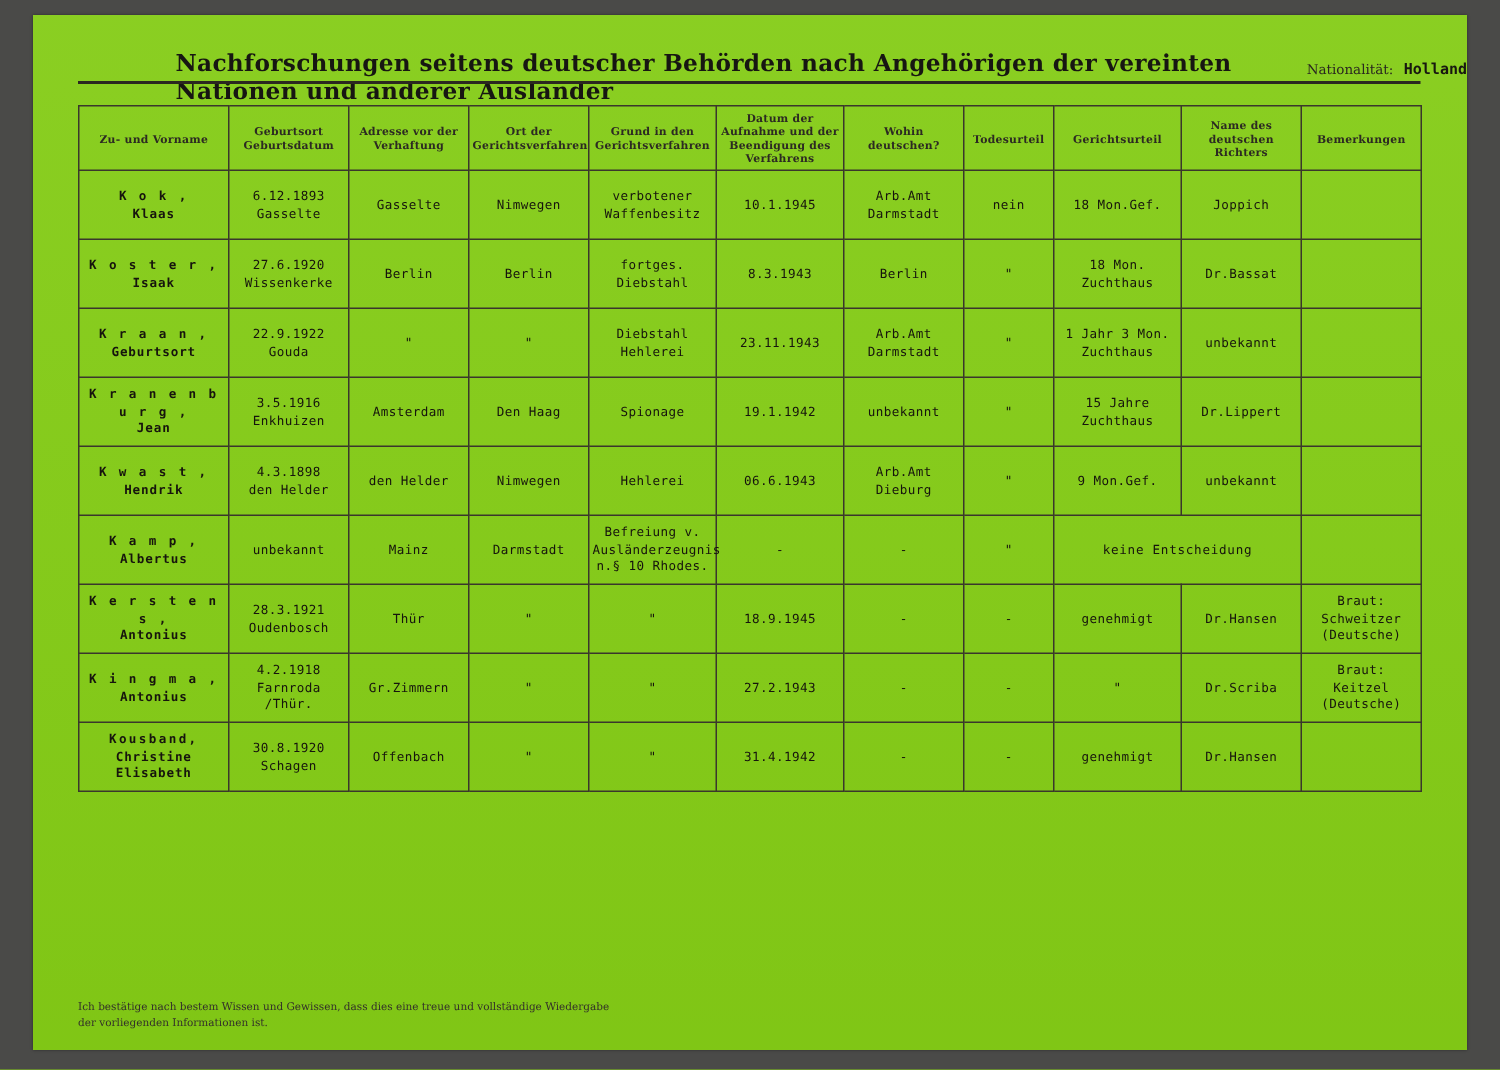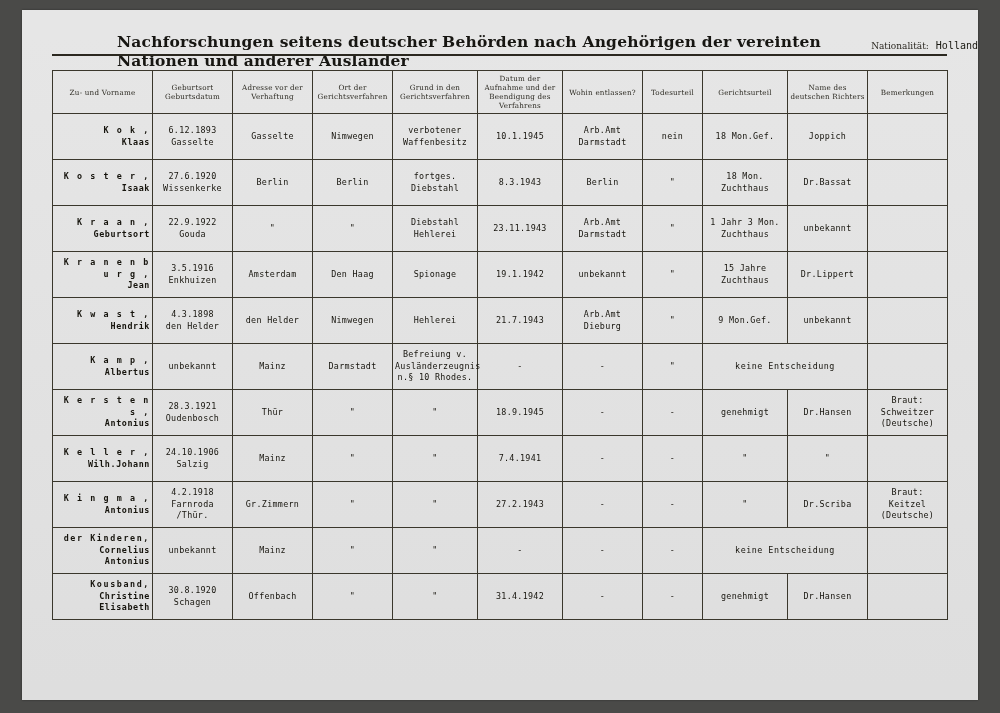--- a/index.html
+++ b/index.html
@@ -6,21 +6,21 @@
   body{
     width:1000px;height:713px;
     background:#4a4a48;
     font-family:"Liberation Serif", serif;
     overflow:hidden;
   }
   #sheet{
     position:absolute;
     left:22px;top:10px;
     width:956px;height:690px;
-    background:#e5e5e5;
+    background:#84cc16;
     box-shadow:0 0 2px rgba(0,0,0,.4);
   }
   
   #sheet:before{
     content:"";position:absolute;inset:0;
     background:linear-gradient(180deg,rgba(255,255,255,.05),rgba(0,0,0,.03));
     pointer-events:none;
   }
   .title-row{
     position:absolute;left:0;top:22px;width:100%;
@@ -37,21 +37,21 @@
   .nat-label{
     font-family:"DejaVu Serif", serif;
     font-size:9px;
     color:#2a2720;
     margin-left:14px;
     position:relative;top:2px;text-align:center;
   }
   .nat-value{
     font-family:"DejaVu Sans Mono", monospace;
     font-size:10px;
-    font-weight:400;
+    font-weight:700;
     color:#181710;
     margin-left:7px;
     position:relative;top:2px;
   }
   .rule{
     position:absolute;left:30px;top:44px;width:895px;height:2px;
     background:#2b2820;
   }
   table{
     position:absolute;
@@ -62,36 +62,36 @@
   }
   th,td{
     border:1px solid #3a372c;
     vertical-align:middle;
     text-align:center;
     padding:2px 2px;
   }
   thead th{
     height:38px;
     font-family:"DejaVu Serif", serif;
-    font-weight:400;
+    font-weight:700;
     font-size:7.2px;
     line-height:1.25;
     color:#2c2a22;
     letter-spacing:.2px;
   }
   tbody td{
     font-family:"DejaVu Sans Mono", monospace;
     font-size:8.4px;
     line-height:1.35;
     color:#16140d;
     letter-spacing:.3px;
   }
   tbody tr{height:46px;}
   .name-cell{
-    text-align:right;
+    text-align:center;
     font-weight:700;
     letter-spacing:1.1px;
   }
   .name-cell .ln{display:block;letter-spacing:1.6px;}
   .name-cell .fn{display:block;letter-spacing:.6px;}
   .sub{display:block;}
   .spanwide{letter-spacing:.5px;text-align:center;}
   .footer{
     position:absolute;
     left:30px;top:656px;
@@ -130,21 +130,21 @@
       <col style="width:80px">
     </colgroup>
     <thead>
       <tr>
         <th>Zu- und Vorname</th>
         <th>Geburtsort Geburtsdatum</th>
         <th>Adresse vor der Verhaftung</th>
         <th>Ort der Gerichtsverfahren</th>
         <th>Grund in den Gerichtsverfahren</th>
         <th>Datum der Aufnahme und der Beendigung des Verfahrens</th>
-        <th>Wohin entlassen?</th>
+        <th>Wohin deutschen?</th>
         <th>Todesurteil</th>
         <th>Gerichtsurteil</th>
         <th>Name des deutschen Richters</th>
         <th>Bemerkungen</th>
       </tr>
     </thead>
     <tbody id="tbody">
         <tr>
           <td class="name-cell">
             <span class="ln">K o k ,</span>
@@ -226,21 +226,21 @@
             <span class="ln">K w a s t ,</span>
             <span class="fn">Hendrik</span>
           </td>
           <td>
             <span class="sub">4.3.1898</span>
             <span class="sub">den Helder</span>
           </td>
           <td>den Helder</td>
           <td>Nimwegen</td>
           <td>Hehlerei</td>
-          <td>21.7.1943</td>
+          <td>06.6.1943</td>
           <td>Arb.Amt<br>Dieburg</td>
           <td>"</td>
           <td>9 Mon.Gef.</td>
           <td>unbekannt</td>
           <td></td>
         </tr>
         <tr>
           <td class="name-cell">
             <span class="ln">K a m p ,</span>
             <span class="fn">Albertus</span>
@@ -271,89 +271,57 @@
           <td>"</td>
           <td>18.9.1945</td>
           <td>-</td>
           <td>-</td>
           <td>genehmigt</td>
           <td>Dr.Hansen</td>
           <td>Braut:<br>Schweitzer<br>(Deutsche)</td>
         </tr>
         <tr>
           <td class="name-cell">
-            <span class="ln">K e l l e r ,</span>
-            <span class="fn">Wilh.Johann</span>
-          </td>
-          <td>
-            <span class="sub">24.10.1906</span>
-            <span class="sub">Salzig</span>
-          </td>
-          <td>Mainz</td>
-          <td>"</td>
-          <td>"</td>
-          <td>7.4.1941</td>
-          <td>-</td>
-          <td>-</td>
-          <td>"</td>
-          <td>"</td>
-          <td></td>
-        </tr>
-        <tr>
-          <td class="name-cell">
             <span class="ln">K i n g m a ,</span>
             <span class="fn">Antonius</span>
           </td>
           <td>
             <span class="sub">4.2.1918</span>
             <span class="sub">Farnroda /Thür.</span>
           </td>
           <td>Gr.Zimmern</td>
           <td>"</td>
           <td>"</td>
           <td>27.2.1943</td>
           <td>-</td>
           <td>-</td>
           <td>"</td>
           <td>Dr.Scriba</td>
           <td>Braut:<br>Keitzel<br>(Deutsche)</td>
         </tr>
         <tr>
           <td class="name-cell">
-            <span class="ln">der Kinderen,</span>
-            <span class="fn">Cornelius Antonius</span>
-          </td>
-          <td>
-            <span class="sub">unbekannt</span>
-          </td>
-          <td>Mainz</td>
-          <td>"</td>
-          <td>"</td>
-          <td>-</td>
-          <td>-</td>
-          <td>-</td>
-          <td colspan="2"><span class="spanwide">keine Entscheidung</span></td>
-          <td></td>
-        </tr>
-        <tr>
-          <td class="name-cell">
             <span class="ln">Kousband,</span>
             <span class="fn">Christine Elisabeth</span>
           </td>
           <td>
             <span class="sub">30.8.1920</span>
             <span class="sub">Schagen</span>
           </td>
           <td>Offenbach</td>
           <td>"</td>
           <td>"</td>
           <td>31.4.1942</td>
           <td>-</td>
           <td>-</td>
           <td>genehmigt</td>
           <td>Dr.Hansen</td>
           <td></td>
         </tr>
       </tbody>
   </table>
 
+  <div class="footer">
+    <div>Ich bestätige nach bestem Wissen und Gewissen, dass dies eine treue und vollständige Wiedergabe</div>
+    <div>der vorliegenden Informationen ist.</div>
+  </div>
 
 </div>
 
 </body></html>

